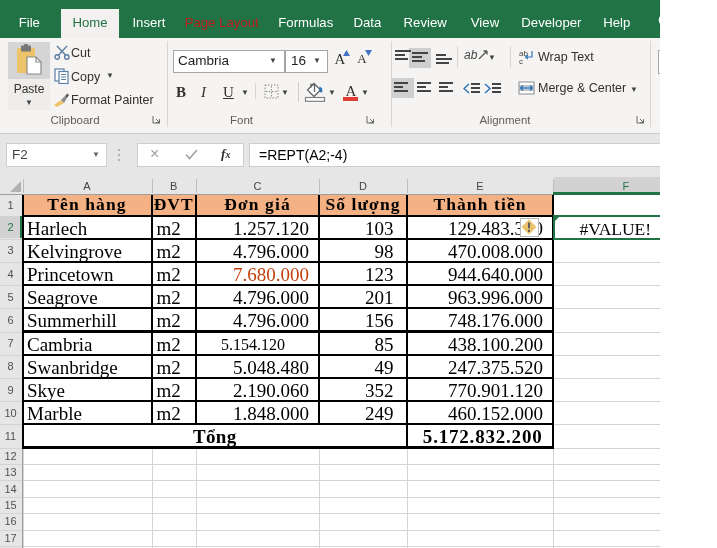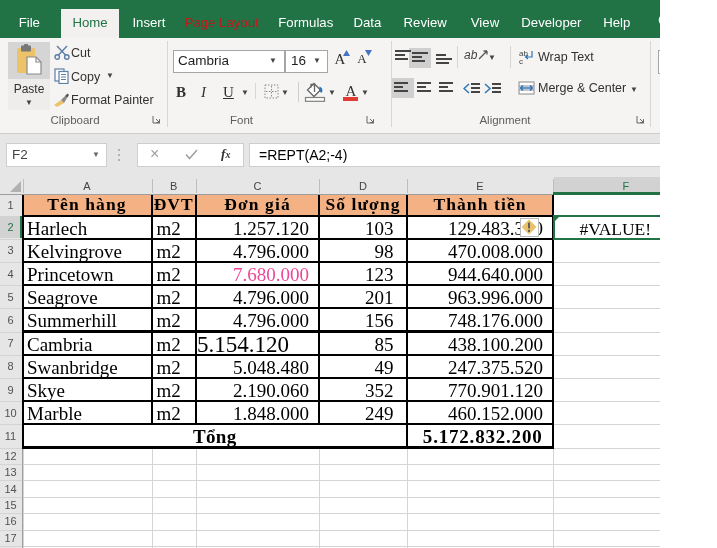--- a/index.html
+++ b/index.html
@@ -290,36 +290,36 @@
 <div style="position:absolute;left:197.0px;top:216.5px;width:121.0px;height:21.19999999999999px;background:#fff;font-family:'Liberation Serif',serif;font-size:19px;color:#000;line-height:24.69999999999999px;text-align:right;padding-right:9px;box-sizing:border-box;">1.257.120</div>
 <div style="position:absolute;left:320.0px;top:216.5px;width:86.0px;height:21.19999999999999px;background:#fff;font-family:'Liberation Serif',serif;font-size:19px;color:#000;line-height:24.69999999999999px;text-align:right;padding-right:12.5px;box-sizing:border-box;">103</div>
 <div style="position:absolute;left:408.0px;top:216.5px;width:144.0px;height:21.19999999999999px;background:#fff;font-family:'Liberation Serif',serif;font-size:19px;color:#000;line-height:24.69999999999999px;text-align:right;padding-right:9px;box-sizing:border-box;">129.483.360</div>
 <div style="position:absolute;left:23.5px;top:239.7px;width:127.0px;height:21.19999999999999px;background:#fff;font-family:'Liberation Serif',serif;font-size:19px;color:#000;line-height:24.69999999999999px;text-align:left;padding-left:3.5px;box-sizing:border-box;">Kelvingrove</div>
 <div style="position:absolute;left:152.5px;top:239.7px;width:42.5px;height:21.19999999999999px;background:#fff;font-family:'Liberation Serif',serif;font-size:19px;color:#000;line-height:24.69999999999999px;text-align:left;padding-left:4px;box-sizing:border-box;">m2</div>
 <div style="position:absolute;left:197.0px;top:239.7px;width:121.0px;height:21.19999999999999px;background:#fff;font-family:'Liberation Serif',serif;font-size:19px;color:#000;line-height:24.69999999999999px;text-align:right;padding-right:9px;box-sizing:border-box;">4.796.000</div>
 <div style="position:absolute;left:320.0px;top:239.7px;width:86.0px;height:21.19999999999999px;background:#fff;font-family:'Liberation Serif',serif;font-size:19px;color:#000;line-height:24.69999999999999px;text-align:right;padding-right:12.5px;box-sizing:border-box;">98</div>
 <div style="position:absolute;left:408.0px;top:239.7px;width:144.0px;height:21.19999999999999px;background:#fff;font-family:'Liberation Serif',serif;font-size:19px;color:#000;line-height:24.69999999999999px;text-align:right;padding-right:9px;box-sizing:border-box;">470.008.000</div>
 <div style="position:absolute;left:23.5px;top:262.9px;width:127.0px;height:21.200000000000045px;background:#fff;font-family:'Liberation Serif',serif;font-size:19px;color:#000;line-height:24.700000000000045px;text-align:left;padding-left:3.5px;box-sizing:border-box;">Princetown</div>
 <div style="position:absolute;left:152.5px;top:262.9px;width:42.5px;height:21.200000000000045px;background:#fff;font-family:'Liberation Serif',serif;font-size:19px;color:#000;line-height:24.700000000000045px;text-align:left;padding-left:4px;box-sizing:border-box;">m2</div>
-<div style="position:absolute;left:197.0px;top:262.9px;width:121.0px;height:21.200000000000045px;background:#fff;font-family:'Liberation Serif',serif;font-size:19px;color:#ec4899;line-height:24.700000000000045px;text-align:right;padding-right:9px;box-sizing:border-box;">7.680.000</div>
+<div style="position:absolute;left:197.0px;top:262.9px;width:121.0px;height:21.200000000000045px;background:#fff;font-family:'Liberation Serif',serif;font-size:19px;color:#c2410c;line-height:24.700000000000045px;text-align:right;padding-right:9px;box-sizing:border-box;">7.680.000</div>
 <div style="position:absolute;left:320.0px;top:262.9px;width:86.0px;height:21.200000000000045px;background:#fff;font-family:'Liberation Serif',serif;font-size:19px;color:#000;line-height:24.700000000000045px;text-align:right;padding-right:12.5px;box-sizing:border-box;">123</div>
 <div style="position:absolute;left:408.0px;top:262.9px;width:144.0px;height:21.200000000000045px;background:#fff;font-family:'Liberation Serif',serif;font-size:19px;color:#000;line-height:24.700000000000045px;text-align:right;padding-right:9px;box-sizing:border-box;">944.640.000</div>
 <div style="position:absolute;left:23.5px;top:286.1px;width:127.0px;height:21.19999999999999px;background:#fff;font-family:'Liberation Serif',serif;font-size:19px;color:#000;line-height:24.69999999999999px;text-align:left;padding-left:3.5px;box-sizing:border-box;">Seagrove</div>
 <div style="position:absolute;left:152.5px;top:286.1px;width:42.5px;height:21.19999999999999px;background:#fff;font-family:'Liberation Serif',serif;font-size:19px;color:#000;line-height:24.69999999999999px;text-align:left;padding-left:4px;box-sizing:border-box;">m2</div>
 <div style="position:absolute;left:197.0px;top:286.1px;width:121.0px;height:21.19999999999999px;background:#fff;font-family:'Liberation Serif',serif;font-size:19px;color:#000;line-height:24.69999999999999px;text-align:right;padding-right:9px;box-sizing:border-box;">4.796.000</div>
 <div style="position:absolute;left:320.0px;top:286.1px;width:86.0px;height:21.19999999999999px;background:#fff;font-family:'Liberation Serif',serif;font-size:19px;color:#000;line-height:24.69999999999999px;text-align:right;padding-right:12.5px;box-sizing:border-box;">201</div>
 <div style="position:absolute;left:408.0px;top:286.1px;width:144.0px;height:21.19999999999999px;background:#fff;font-family:'Liberation Serif',serif;font-size:19px;color:#000;line-height:24.69999999999999px;text-align:right;padding-right:9px;box-sizing:border-box;">963.996.000</div>
 <div style="position:absolute;left:23.5px;top:309.3px;width:127.0px;height:21.19999999999999px;background:#fff;font-family:'Liberation Serif',serif;font-size:19px;color:#000;line-height:24.69999999999999px;text-align:left;padding-left:3.5px;box-sizing:border-box;">Summerhill</div>
 <div style="position:absolute;left:152.5px;top:309.3px;width:42.5px;height:21.19999999999999px;background:#fff;font-family:'Liberation Serif',serif;font-size:19px;color:#000;line-height:24.69999999999999px;text-align:left;padding-left:4px;box-sizing:border-box;">m2</div>
 <div style="position:absolute;left:197.0px;top:309.3px;width:121.0px;height:21.19999999999999px;background:#fff;font-family:'Liberation Serif',serif;font-size:19px;color:#000;line-height:24.69999999999999px;text-align:right;padding-right:9px;box-sizing:border-box;">4.796.000</div>
 <div style="position:absolute;left:320.0px;top:309.3px;width:86.0px;height:21.19999999999999px;background:#fff;font-family:'Liberation Serif',serif;font-size:19px;color:#000;line-height:24.69999999999999px;text-align:right;padding-right:12.5px;box-sizing:border-box;">156</div>
 <div style="position:absolute;left:408.0px;top:309.3px;width:144.0px;height:21.19999999999999px;background:#fff;font-family:'Liberation Serif',serif;font-size:19px;color:#000;line-height:24.69999999999999px;text-align:right;padding-right:9px;box-sizing:border-box;">748.176.000</div>
 <div style="position:absolute;left:23.5px;top:332.5px;width:127.0px;height:21.19999999999999px;background:#fff;font-family:'Liberation Serif',serif;font-size:19px;color:#000;line-height:24.69999999999999px;text-align:left;padding-left:3.5px;box-sizing:border-box;">Cambria</div>
 <div style="position:absolute;left:152.5px;top:332.5px;width:42.5px;height:21.19999999999999px;background:#fff;font-family:'Liberation Serif',serif;font-size:19px;color:#000;line-height:24.69999999999999px;text-align:left;padding-left:4px;box-sizing:border-box;">m2</div>
-<div style="position:absolute;left:197.0px;top:332.5px;width:121.0px;height:21.19999999999999px;background:#fff;font-family:'Liberation Serif',serif;font-size:23px;color:#000;line-height:24.69999999999999px;text-align:left;padding-right:9px;box-sizing:border-box;">5.154.120</div>
+<div style="position:absolute;left:197.0px;top:332.5px;width:121.0px;height:21.19999999999999px;background:#fff;font-family:'Liberation Serif',serif;font-size:16px;color:#000;line-height:24.69999999999999px;text-align:center;padding-right:9px;box-sizing:border-box;">5.154.120</div>
 <div style="position:absolute;left:320.0px;top:332.5px;width:86.0px;height:21.19999999999999px;background:#fff;font-family:Liberation Serif, serif;font-size:19px;color:#000;line-height:24.69999999999999px;text-align:right;padding-right:12.5px;box-sizing:border-box;">85</div>
 <div style="position:absolute;left:408.0px;top:332.5px;width:144.0px;height:21.19999999999999px;background:#fff;font-family:'Liberation Serif',serif;font-size:19px;color:#000;line-height:24.69999999999999px;text-align:right;padding-right:9px;box-sizing:border-box;">438.100.200</div>
 <div style="position:absolute;left:23.5px;top:355.7px;width:127.0px;height:21.19999999999999px;background:#fff;font-family:'Liberation Serif',serif;font-size:19px;color:#000;line-height:24.69999999999999px;text-align:left;padding-left:3.5px;box-sizing:border-box;">Swanbridge</div>
 <div style="position:absolute;left:152.5px;top:355.7px;width:42.5px;height:21.19999999999999px;background:#fff;font-family:'Liberation Serif',serif;font-size:19px;color:#000;line-height:24.69999999999999px;text-align:left;padding-left:4px;box-sizing:border-box;">m2</div>
 <div style="position:absolute;left:197.0px;top:355.7px;width:121.0px;height:21.19999999999999px;background:#fff;font-family:'Liberation Serif',serif;font-size:19px;color:#000;line-height:24.69999999999999px;text-align:right;padding-right:9px;box-sizing:border-box;">5.048.480</div>
 <div style="position:absolute;left:320.0px;top:355.7px;width:86.0px;height:21.19999999999999px;background:#fff;font-family:'Liberation Serif',serif;font-size:19px;color:#000;line-height:24.69999999999999px;text-align:right;padding-right:12.5px;box-sizing:border-box;">49</div>
 <div style="position:absolute;left:408.0px;top:355.7px;width:144.0px;height:21.19999999999999px;background:#fff;font-family:'Liberation Serif',serif;font-size:19px;color:#000;line-height:24.69999999999999px;text-align:right;padding-right:9px;box-sizing:border-box;">247.375.520</div>
 <div style="position:absolute;left:23.5px;top:378.9px;width:127.0px;height:21.200000000000045px;background:#fff;font-family:'Liberation Serif',serif;font-size:19px;color:#000;line-height:24.700000000000045px;text-align:left;padding-left:3.5px;box-sizing:border-box;">Skye</div>
 <div style="position:absolute;left:152.5px;top:378.9px;width:42.5px;height:21.200000000000045px;background:#fff;font-family:'Liberation Serif',serif;font-size:19px;color:#000;line-height:24.700000000000045px;text-align:left;padding-left:4px;box-sizing:border-box;">m2</div>
 <div style="position:absolute;left:197.0px;top:378.9px;width:121.0px;height:21.200000000000045px;background:#fff;font-family:'Liberation Serif',serif;font-size:19px;color:#000;line-height:24.700000000000045px;text-align:right;padding-right:9px;box-sizing:border-box;">2.190.060</div>

